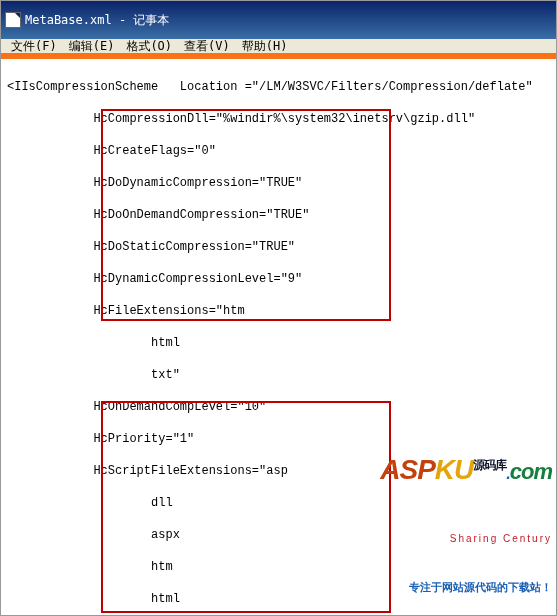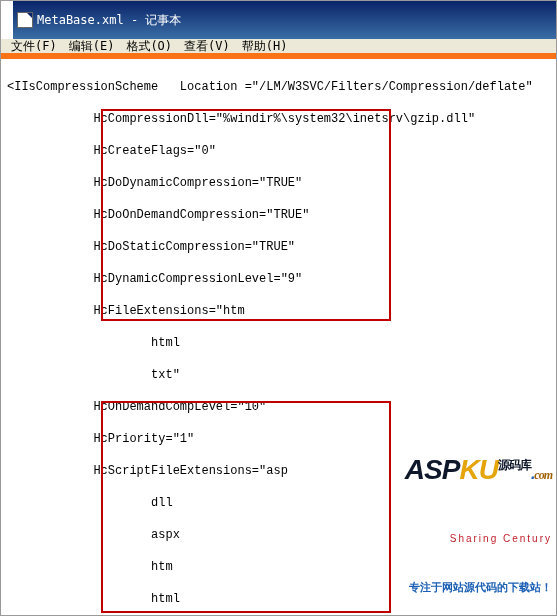--- a/index.html
+++ b/index.html
@@ -14,21 +14,20 @@
       border: 1px solid #999;
     }
     .titlebar {
       background: linear-gradient(to bottom, #0a246a 0%, #3a6ea5 100%);
       color: #fff;
       height: 38px;
       display: flex;
       align-items: center;
       padding: 16px 4px;
       font-size: 12px;
-      margin-left: 12px;
     }
     .titlebar .doc-icon {
       width: 16px;
       height: 16px;
       background: #fff;
       border: 1px solid #666;
       margin-right: 4px;
       position: relative;
     }
     .titlebar .doc-icon::after {
@@ -78,24 +77,24 @@
       font-family: Arial, sans-serif;
       text-align: right;
       pointer-events: none;
     }
     .watermark .logo {
       font-size: 28px;
       font-weight: bold;
       font-style: italic;
       letter-spacing: -1px;
     }
-    .watermark .logo .asp { color: #0f172a; }
+    .watermark .logo .asp { color: #c2410c; }
     .watermark .logo .ku { color: #e5a50a; }
     .watermark .logo .dot { color: #1a5fb4; font-size: 16px; }
-    .watermark .logo .com { color: #a16207; font-size: 12px; font-family: Liberation Serif, serif; }
+    .watermark .logo .com { color: #15803d; font-size: 22px; }
     .watermark .logo .ylk { color: #0f172a; font-size: 12px; font-style: normal; position: relative; top:-10px; }
     .watermark .sub1 { font-size: 10px; color: #c01c28; letter-spacing: 2px; }
     .watermark .sub2 { font-size: 11px; color: #1a5fb4; font-weight: bold; }
   </style>
 </head>
 <body>
 
 <div class="titlebar">
   <span class="doc-icon"></span>
   <span>MetaBase.xml - 记事本</span>

